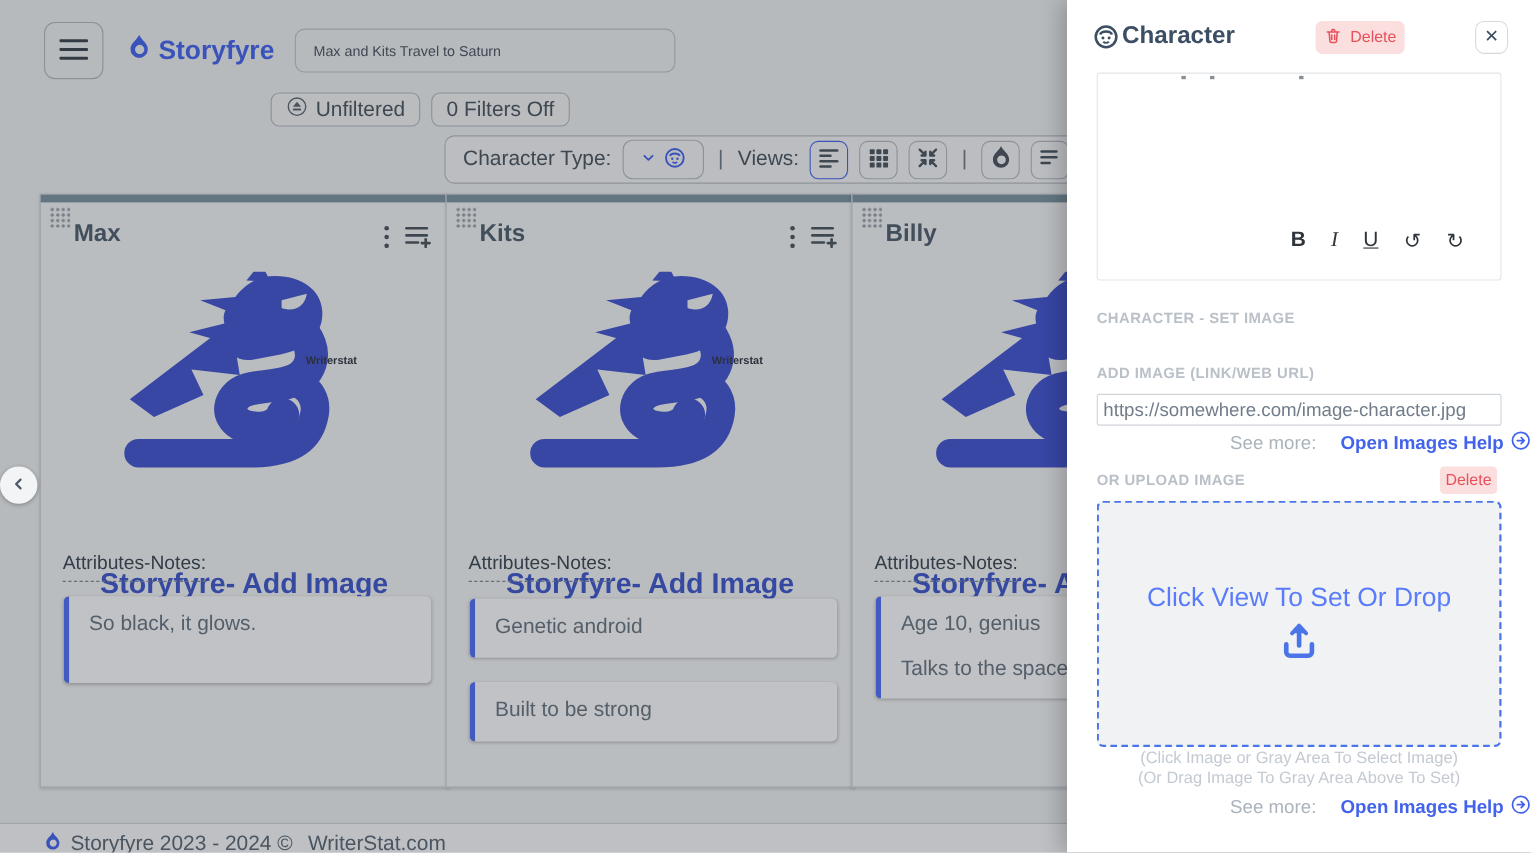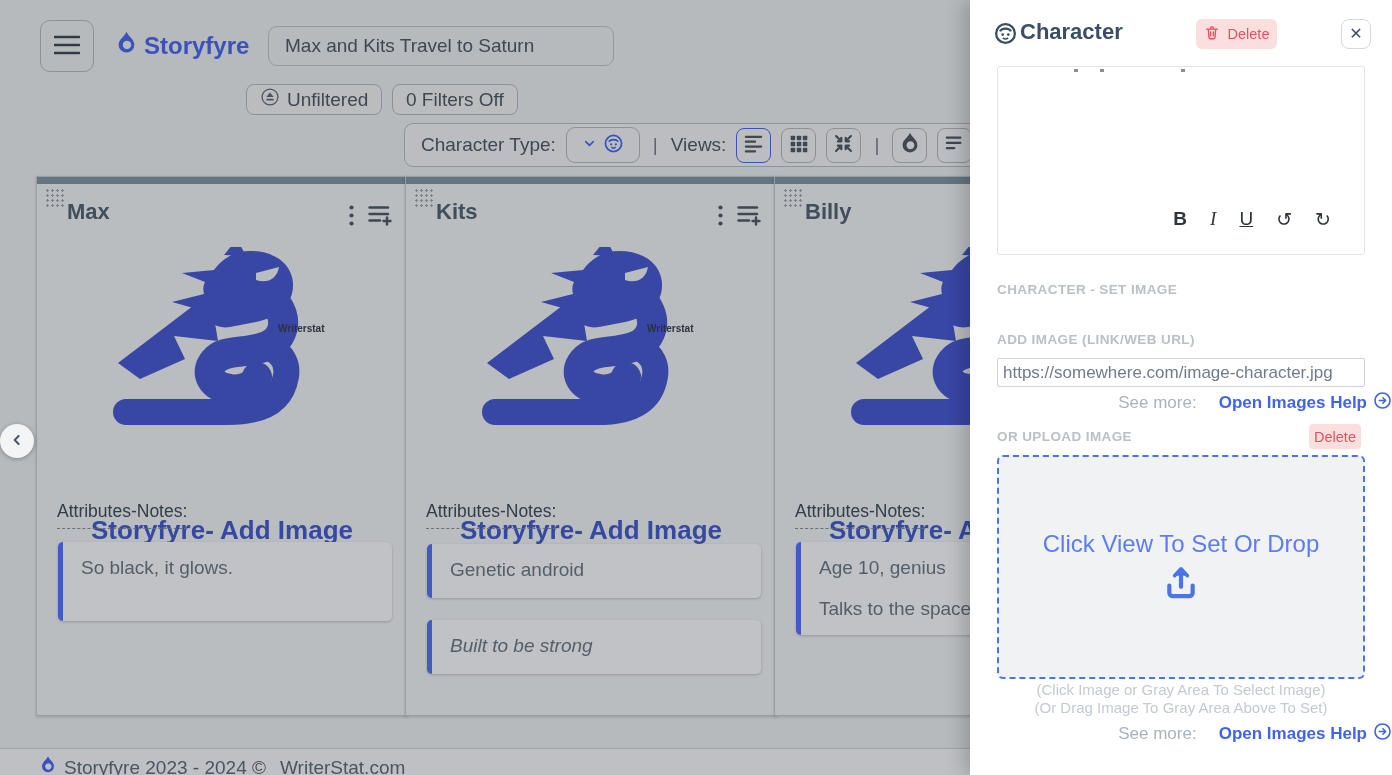--- a/index.html
+++ b/index.html
@@ -8,21 +8,21 @@
 
   
   .main { position:absolute; inset:0; }
 
   
   .hamburger { position:absolute; left:40px; top:20px; width:54px; height:52px; border:1.5px solid #aeb6bd;
     border-radius:10px; background:transparent; display:flex; align-items:center; justify-content:center; cursor:pointer; }
   .brand { position:absolute; left:116px; top:30px; display:flex; align-items:center; gap:7px;
     color:#4263eb; font-size:24px; font-weight:bold; }
   .story-title-box { position:absolute; left:268px; top:26px; width:346px; height:40px; border:1px solid #b9c0c6;
-    border-radius:9px; display:flex; align-items:center; padding:0 16px; font-size:19px; color:#49545f; background:transparent; }
+    border-radius:9px; display:flex; align-items:center; padding:0 16px; font-size:13px; color:#49545f; background:transparent; }
 
   
   .pill { position:absolute; top:84px; height:31px; display:flex; align-items:center; gap:7px;
     font-size:19px; color:#49545f; border-radius:8px; padding:0 13px; }
   .pill.flat { left:40px; background:#eef0f2; border-radius:6px; }
   .pill.line { border:1px solid #aeb6bd; }
   #unfiltered { left:246px; }
   #filters-off { left:392px; }
 
   
@@ -51,21 +51,21 @@
   .img-caption { position:absolute; left:0; top:268px; width:100%; text-align:center; color:#3e56c9; cursor:pointer; }
   .img-caption .b1 { font-size:26px; font-weight:800; }
   .img-caption .b2 { font-size:26px; font-weight:700; }
   .notes-label { position:absolute; left:20px; top:324px; font-size:17.5px; color:#3a4652;
     border-bottom:1.6px dashed #7f8994; padding-bottom:6px; }
   .note { position:absolute; left:21px; right:15px; background:#f6f7f8; border-left:5px solid #4c6ef5;
     border-radius:5px; box-shadow:0 1px 3px rgba(0,0,0,.22); padding:15px 18px; font-size:19px; color:#67737f; }
   .note p + p { margin-top:19px; }
   .n-a { top:365px; min-height:79px; }
   .n-b1 { top:367px; min-height:54px; }
-  .n-b2 { top:443px; min-height:54px;font-style:italic; }
+  .n-b2 { top:443px; min-height:54px; }
 
   
   .footer { position:absolute; left:0; right:0; top:748px; height:27px; background:#f3f5f6; border-top:1px solid #c9ced2; }
   .footer-inner { position:absolute; left:40px; top:6px; display:flex; align-items:center; gap:8px;
     font-size:19px; color:#5a6673; }
   .footer-inner .site { margin-left:6px; }
 
   
   .dim { position:absolute; inset:0; background:rgba(30,36,43,.25); z-index:5; pointer-events:none; }
 

